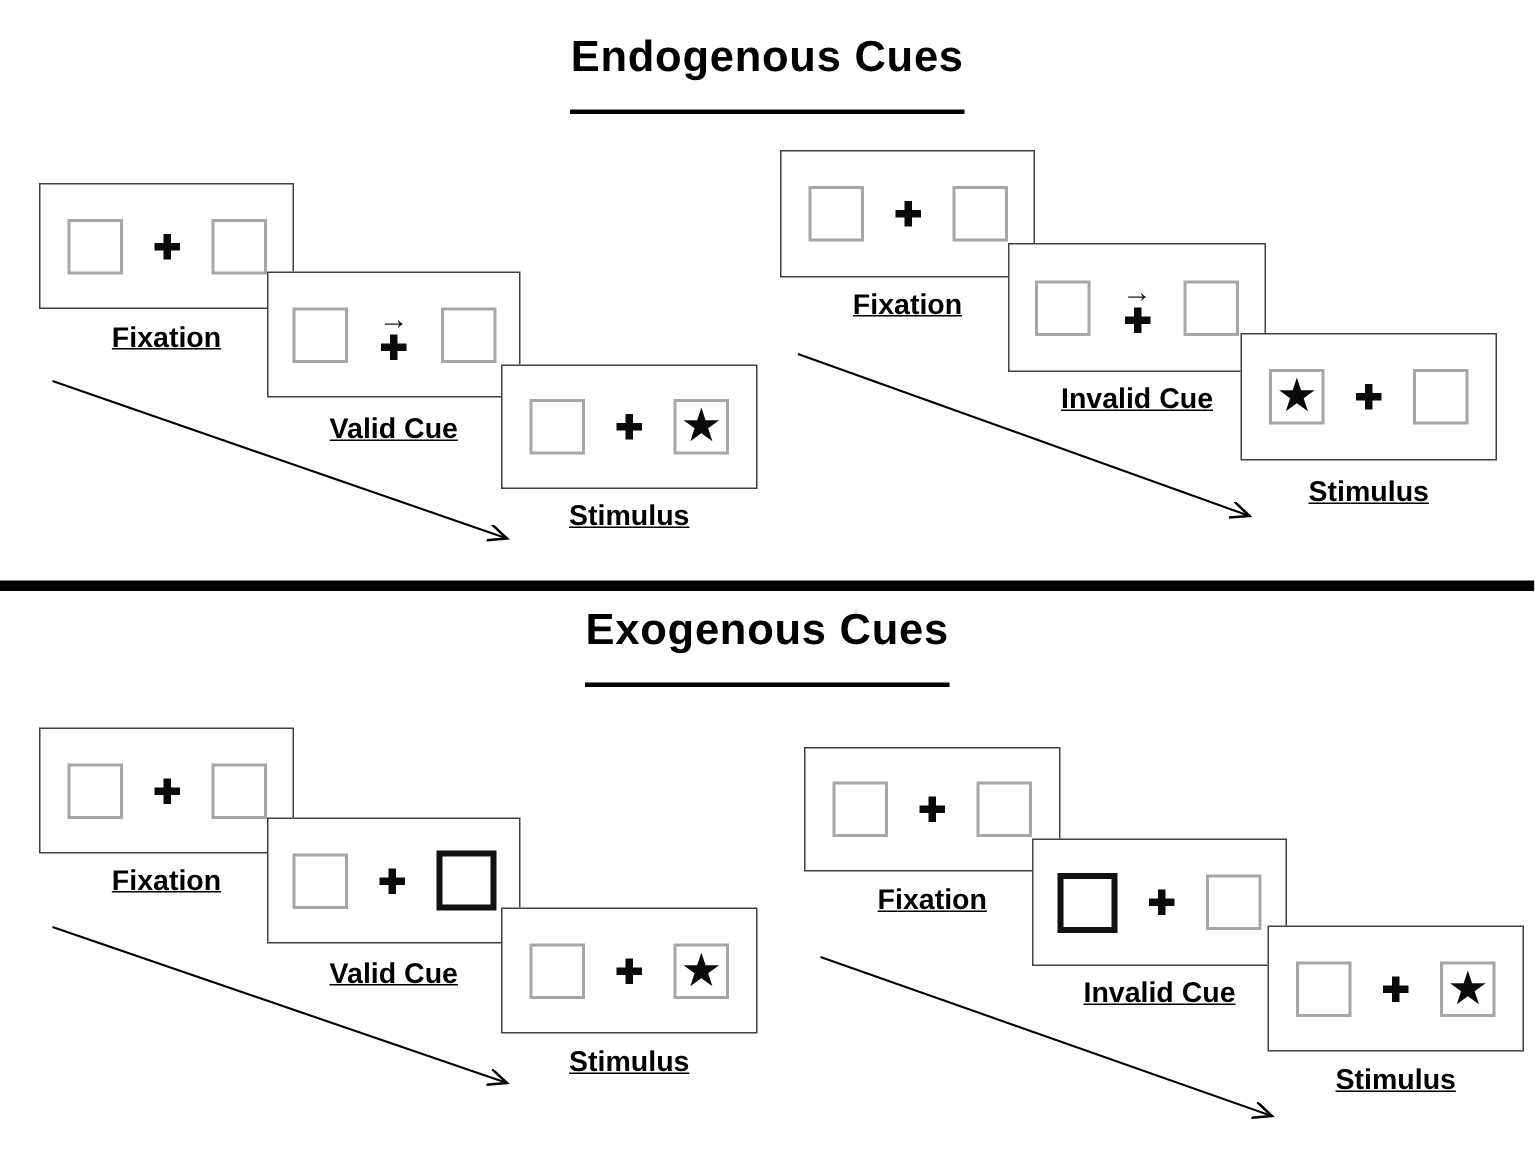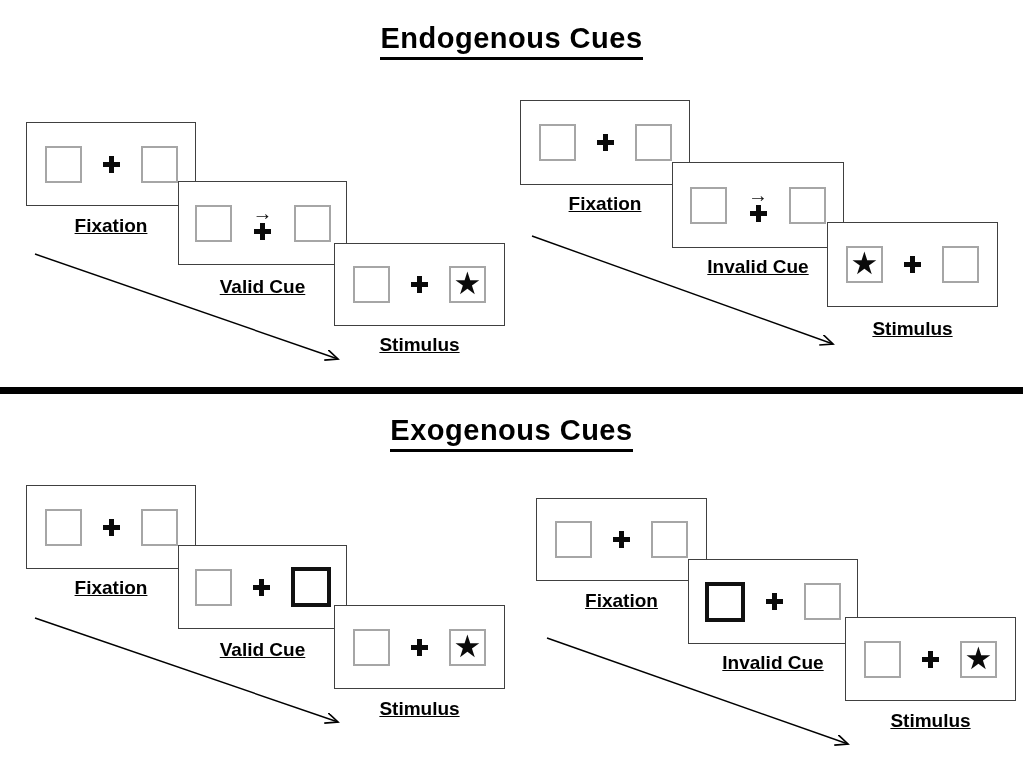--- a/index.html
+++ b/index.html
@@ -3,21 +3,21 @@
 <meta charset="utf-8">
 <style>
   html,body{margin:0;padding:0;background:#fff;}
   #canvas{
     position:relative;width:1023px;height:767px;background:#ffffff;
     font-family:"Liberation Sans", sans-serif;color:#000;overflow:hidden;
   }
   .section-title{position:absolute;left:0;width:100%;text-align:center;}
   .section-title span{
     display:inline-block;font-size:29px;font-weight:bold;letter-spacing:0.5px;
-    border-bottom:3px solid #000;padding-bottom:2px;
+    border-bottom:3px solid #000;padding-bottom:18px;
   }
   .panel{
     position:absolute;background:#fff;border:1.5px solid #404040;
     display:flex;align-items:center;justify-content:center;gap:21px;
     box-sizing:border-box;
   }
   .box{
     width:37px;height:37px;border:2px solid #a6a6a6;box-sizing:border-box;
     background:#fff;display:flex;align-items:center;justify-content:center;
   }
@@ -108,21 +108,21 @@
     <div class="box">
       <span class="star">★</span>
     </div>
     <div class="plus"></div>
     <div class="box"></div>
   </div>
   <div class="plabel" style="left:827px;top:318px;width:171px;">Stimulus</div>
 
   <div class="divider" style="left:0;top:387px;width:1023px;height:7px;"></div>
 
-  <div class="section-title" style="top:414px;">
+  <div class="section-title" style="top:404px;">
     <span>Exogenous Cues</span>
   </div>
 
   <svg class="flow" style="left:30px;top:612px;" width="315" height="117">
     <defs>
         <marker id="a3" markerWidth="12" markerHeight="12" refX="9" refY="4" orient="auto">
       <path d="M0,0 L9,4 L0,8" fill="none" stroke="#000" stroke-width="1.2"></path>
         </marker>
       </defs>
     <line x1="5" y1="6" x2="308" y2="110" stroke="#000" stroke-width="1.4" marker-end="url(#a3)"></line>

